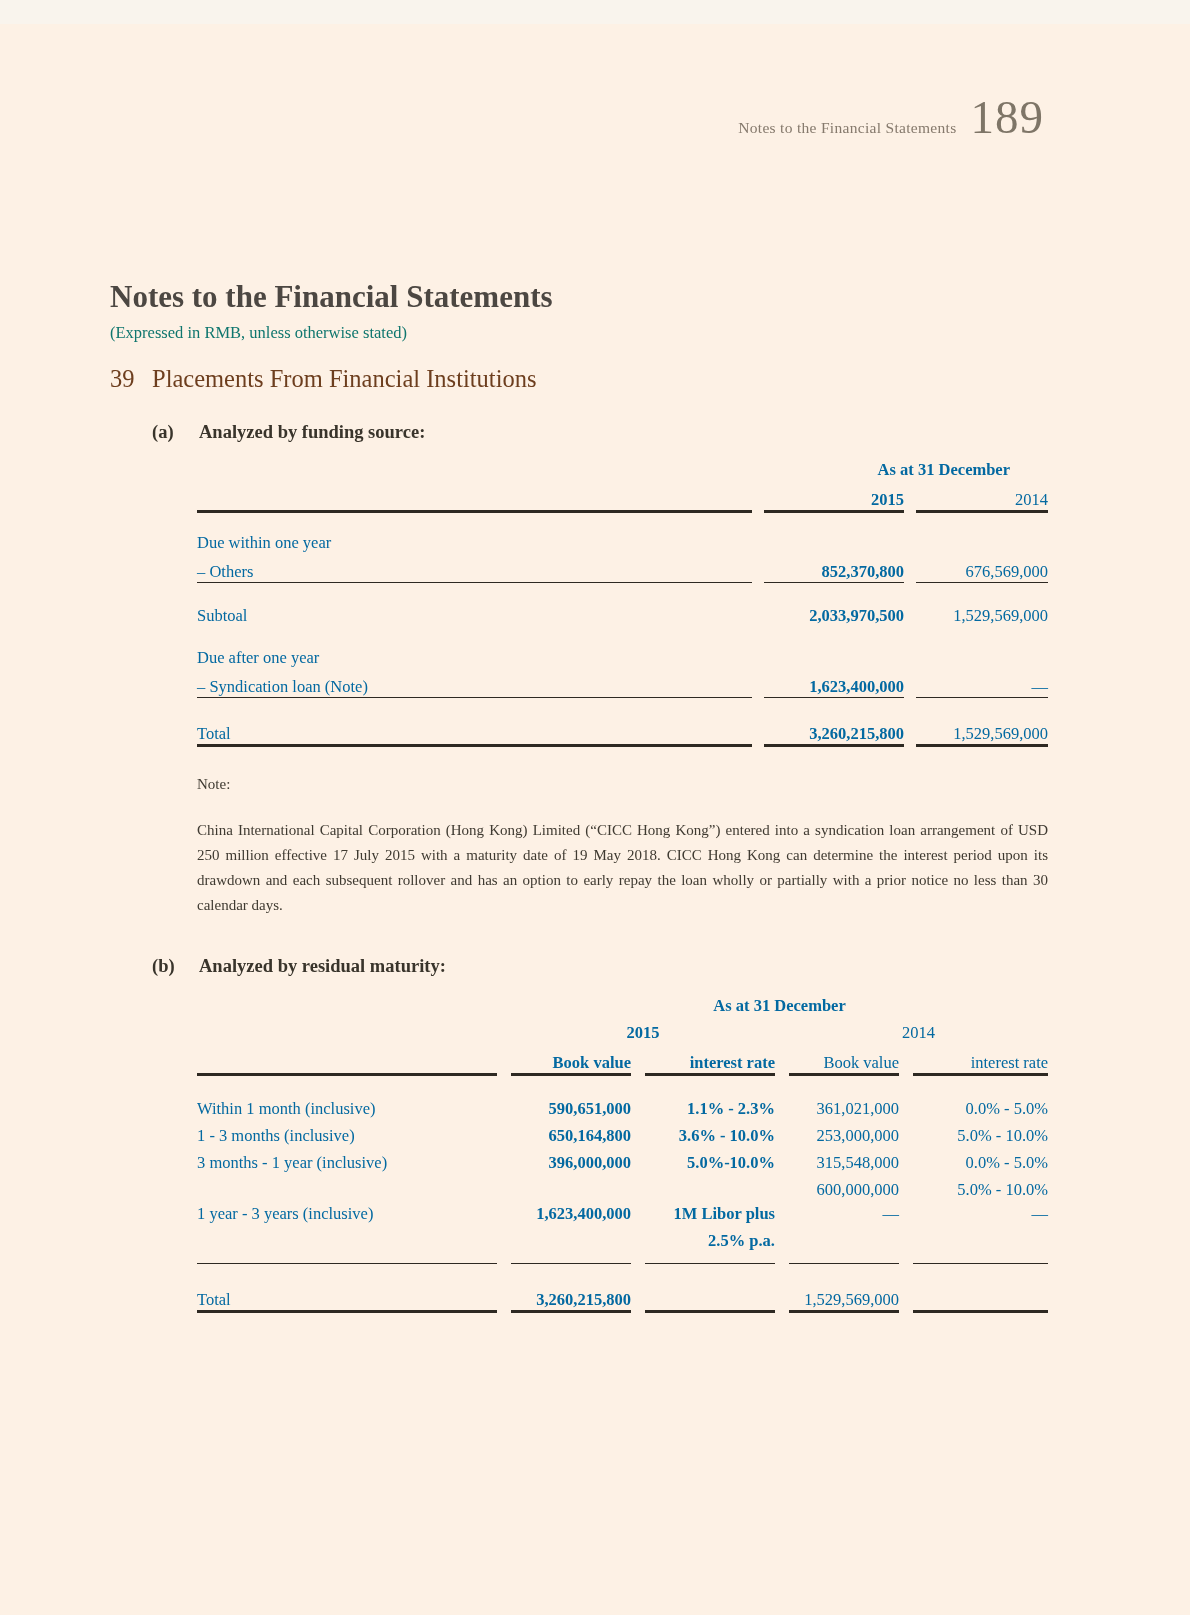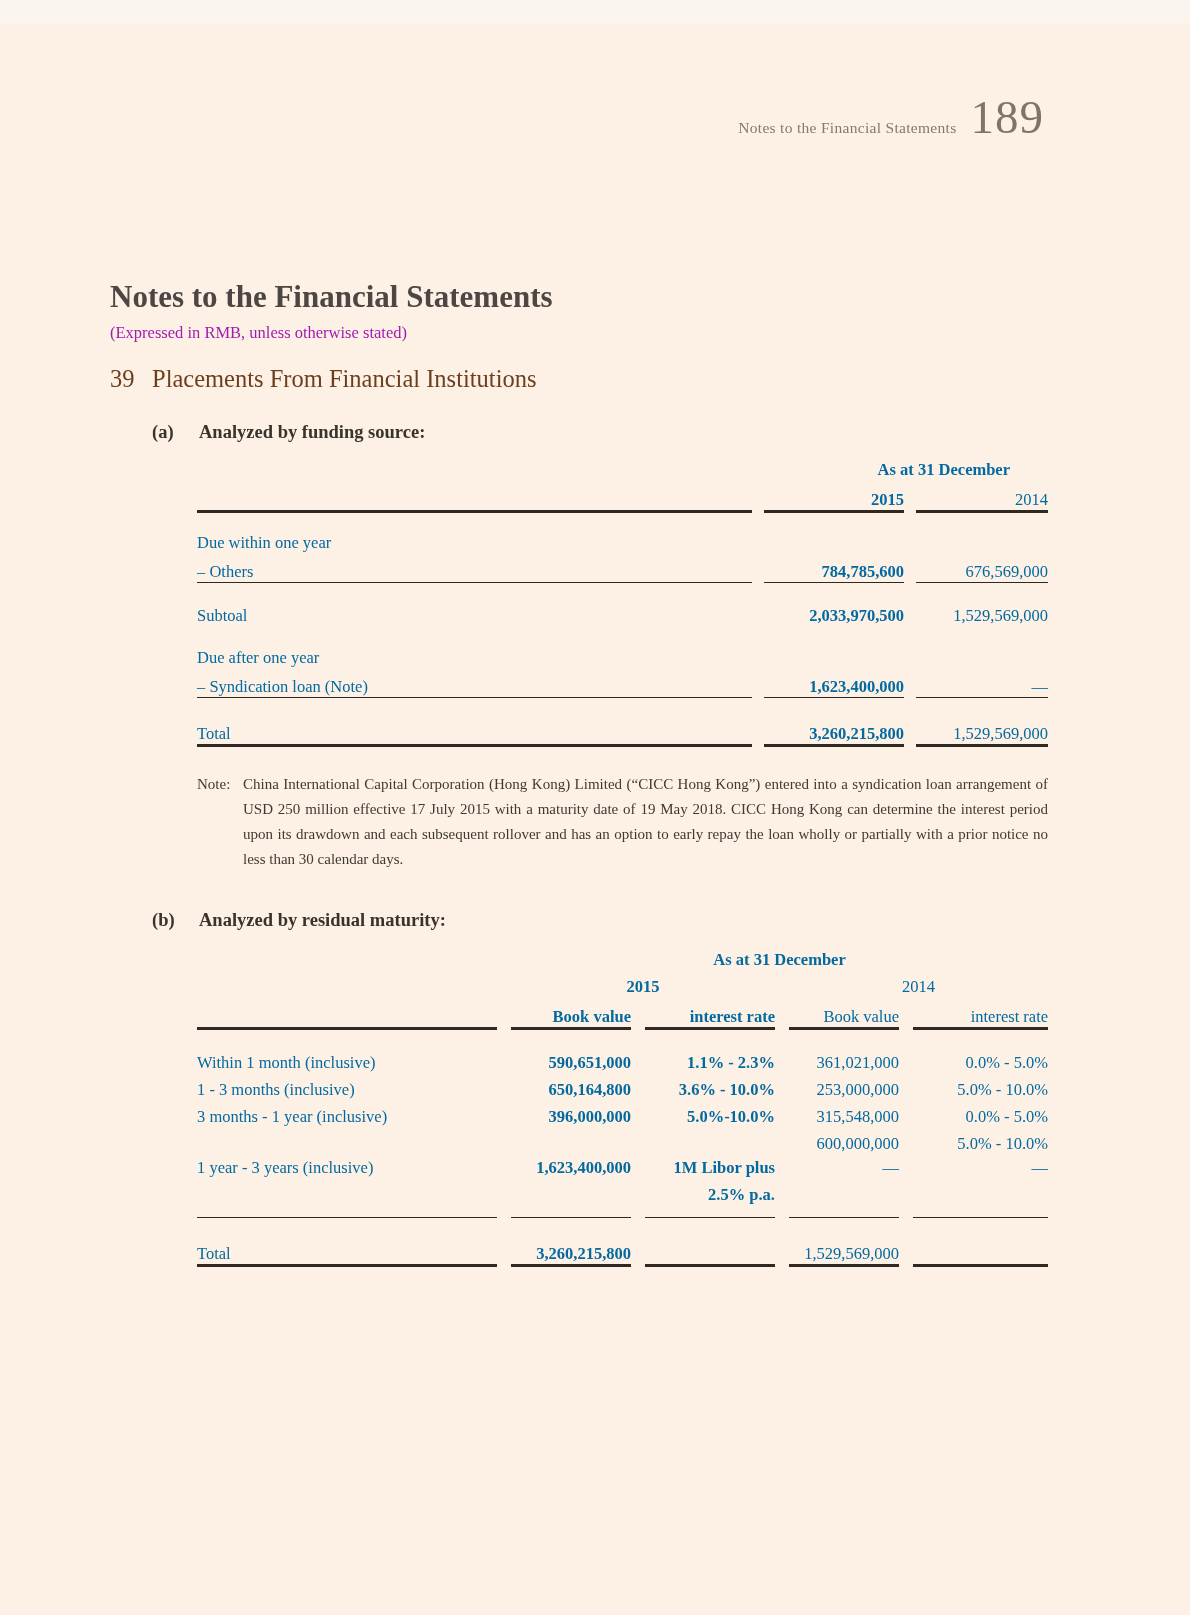--- a/index.html
+++ b/index.html
@@ -9,21 +9,21 @@
     font-family:"Liberation Serif","DejaVu Serif",serif;
     color:#3f3a31;
   }
   .top-edge { position:absolute; top:0; left:0; width:100%; height:24px; background:#f9f4ed; }
 
   .running-header { position:absolute; top:94px; right:146px; display:flex; align-items:baseline; gap:14px; }
   .running-title { font-size:15.5px; color:#85796c; letter-spacing:0.3px; }
   .page-number { font-size:47px; color:#7e7567; font-weight:400; letter-spacing:1px; line-height:1; }
 
   h1.title { margin:280px 0 0 110px; font-size:31px; line-height:34px; font-weight:700; color:#4c4742; }
-  .subtitle { margin:9px 0 0 110px; font-size:16.5px; color:#a21caf; }
+  .subtitle { margin:9px 0 0 110px; font-size:16.5px; color:#0f766e; }
 
   .section-heading { margin:21px 0 0 110px; display:flex; font-size:24.5px; line-height:30px; color:#6d3e1e; }
   .section-number { width:42px; flex:0 0 42px; }
 
   .sub-heading { display:flex; font-size:18.5px; line-height:24px; font-weight:700; color:#39342b; }
   .sub-heading.a { margin:26px 0 0 152px; }
   .sub-heading.b { margin:36px 0 0 152px; }
   .sub-label { width:47px; flex:0 0 47px; }
 
   table.fin { border-collapse:collapse; table-layout:fixed; margin-left:197px; font-size:16.5px; color:#0369a1; }
@@ -43,21 +43,21 @@
   tr.h27 td { height:27px; }
   tr.h29 td { height:29px; }
   tr.h30 td { height:30px; }
   tr.sp13 td { height:13px; }
   tr.sp15 td { height:15px; }
   tr.sp16 td { height:16px; }
 
   tr.tall td { vertical-align:top; line-height:27px; padding-bottom:9px; }
   .two-line span { display:block; text-align:right; }
 
-  .note { margin:25px 0 0 197px; width:851px; display:flex; font-size:15px; line-height:25px; color:#3f3a31; }
+  .note { margin:25px 0 0 197px; width:851px; display:flex; font-size:15px; line-height:25px; color:#3f3a31;flex-direction:column; }
   .note-label { flex:0 0 46px; }
   .note-text { flex:1; text-align:justify; }
 </style>
 </head>
 <body>
 
 <div class="page">
   <div class="top-edge"></div>
 
   <div class="running-header">
@@ -105,21 +105,21 @@
     <tr class="h27">
       <td>Due within one year</td>
           <td></td>
       <td class="num b"></td>
           <td></td>
       <td class="num"></td>
     </tr>
     <tr class="h29">
       <td class="rn">– Others</td>
           <td></td>
-      <td class="num b rn">784,785,600</td>
+      <td class="num b rn">852,370,800</td>
           <td></td>
       <td class="num rn">676,569,000</td>
     </tr>
     <tr class="sp16">
           <td colspan="5"></td>
         </tr>
     <tr class="h27">
       <td>Subtoal</td>
           <td></td>
       <td class="num b">2,033,970,500</td>

